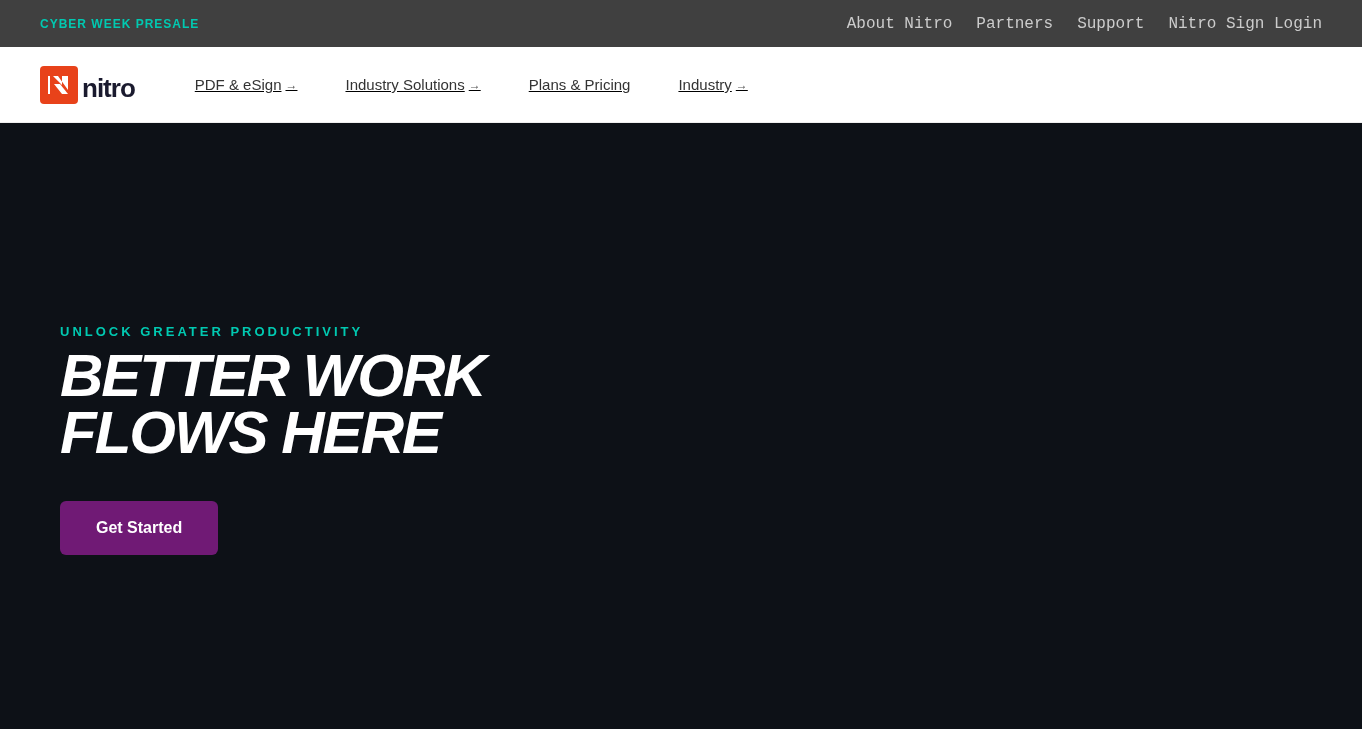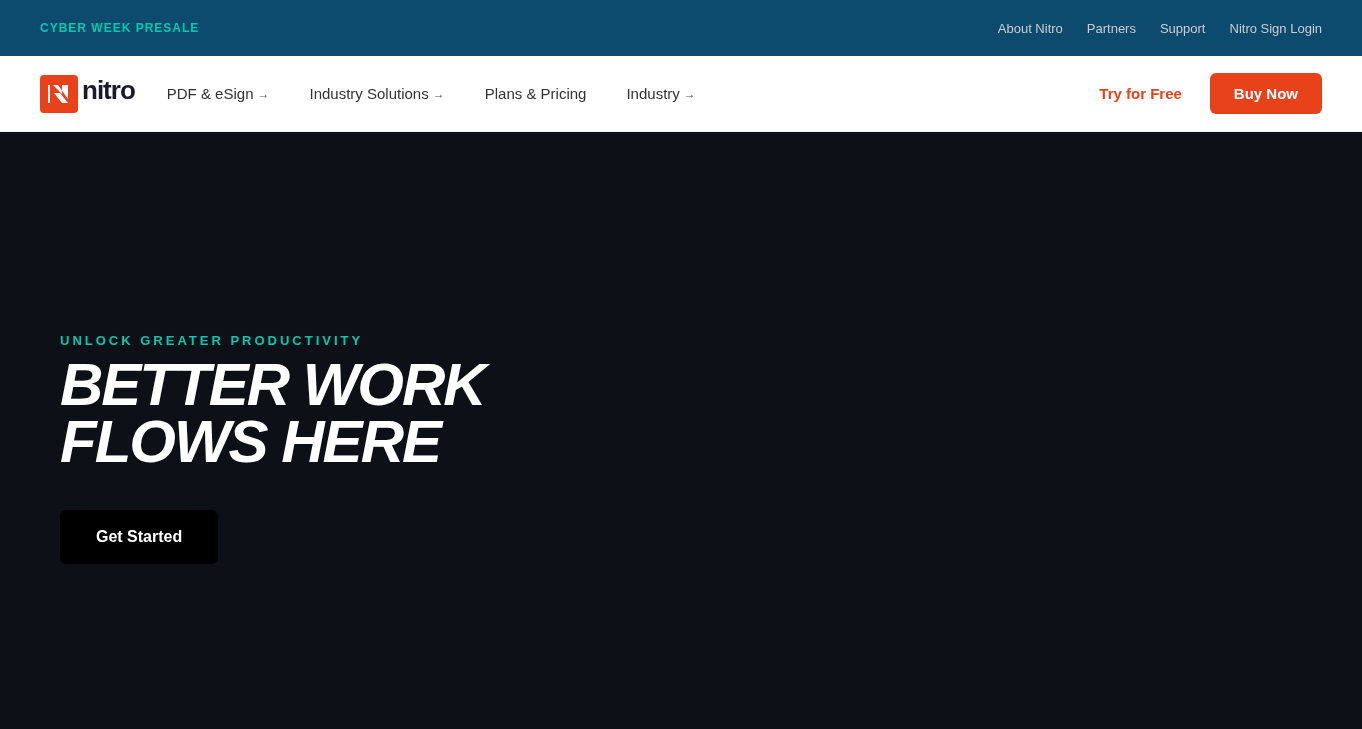--- a/index.html
+++ b/index.html
@@ -1,25 +1,25 @@
 <!DOCTYPE html>
 <html><head>
   <meta charset="utf-8">
   <style>
     * { margin: 0; padding: 0; box-sizing: border-box; }
     body { font-family: -apple-system, BlinkMacSystemFont, 'Segoe UI', sans-serif; width: 1362px; overflow-x: hidden; }
 
     
     .top-banner {
-      background: #0c4a6e;
+      background: #404040;
       color: #fff;
       display: flex;
       align-items: center;
       padding: 14px 40px;
-      height: 56px;
+      height: 47px;
       font-size: 13px;
     }
     .top-banner-left {
       display: flex;
       align-items: center;
       gap: 10px;
       flex: 1;
     }
     .cyber-week {
       color: #00c9b1;
@@ -38,54 +38,56 @@
       text-decoration: none;
     }
     .top-banner-right {
       display: flex;
       align-items: center;
       gap: 24px;
     }
     .top-banner-right a {
       color: #ccc;
       text-decoration: none;
-      font-size: 13px;
-      cursor: pointer;
+      font-size: 16px;
+      cursor: pointer;
+      font-family: Liberation Mono, monospace;
     }
 
     
     .main-nav {
       background: #fff;
       display: flex;
       align-items: center;
       padding: 0 40px;
       height: 76px;
       border-bottom: 1px solid #eee;
     }
     .logo {
       display: flex;
-      align-items: flex-start;
+      align-items: flex-end;
       gap: 4px;
-      margin-right: 16px;
+      margin-right: 44px;
       cursor: pointer;
     }
     .logo-icon {
       width: 38px;
       height: 38px;
     }
     .logo-text {
       font-size: 26px;
       font-weight: 700;
       color: #1a1a2e;
       letter-spacing: -1px;
     }
     .nav-links {
       display: flex;
-      gap: 8px;
+      gap: 16px;
       flex: 1;
+      text-decoration: underline;
     }
     .nav-item {
       display: flex;
       align-items: center;
       gap: 4px;
       padding: 8px 16px;
       font-size: 15px;
       color: #333;
       cursor: pointer;
       text-decoration: none;
@@ -155,21 +157,21 @@
       letter-spacing: -2px;
     }
     .hero-subtext {
       color: #ccc;
       font-size: 16px;
       line-height: 1.6;
       margin-bottom: 48px;
       max-width: 580px;
     }
     .get-started-btn {
-      background: #000000;
+      background: #701a75;
       color: #fff;
       font-weight: 700;
       font-size: 16px;
       padding: 18px 36px;
       border-radius: 6px;
       cursor: pointer;
       border: none;
       display: inline-block;
     }
   </style>
@@ -207,24 +209,20 @@
       <span>Industry Solutions</span>
       <span class="nav-arrow">→</span>
     </a>
     <a class="nav-item">Plans &amp; Pricing</a>
     <a class="nav-item">
       <span>Industry</span>
       <span class="nav-arrow">→</span>
     </a>
   </div>
 
-  <div class="nav-actions">
-    <button class="try-free-btn">Try for Free</button>
-    <button class="buy-now-btn">Buy Now</button>
-  </div>
 </nav>
 
 <section class="hero">
   <div class="hero-content">
     <div class="hero-eyebrow">UNLOCK GREATER PRODUCTIVITY</div>
     <div class="hero-headline">
       <div>BETTER WORK</div>
       <div>FLOWS HERE</div>
     </div>
     <button class="get-started-btn">Get Started</button>

